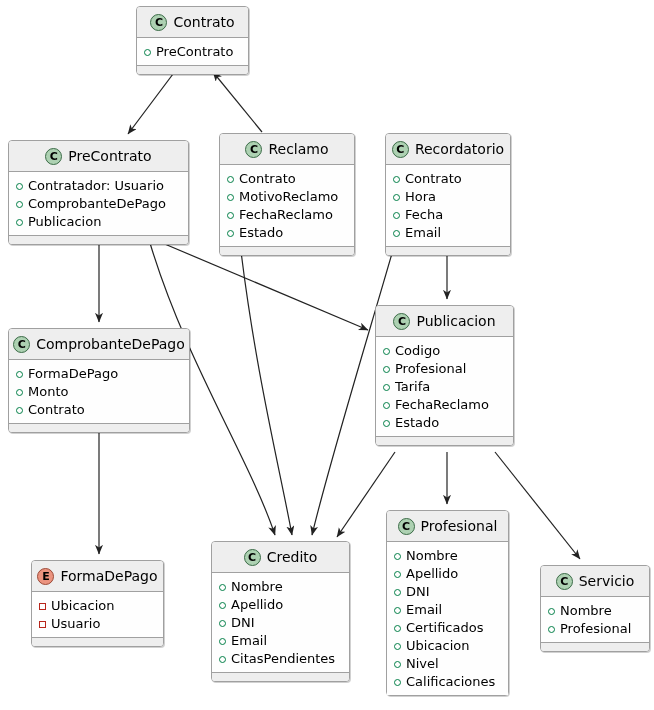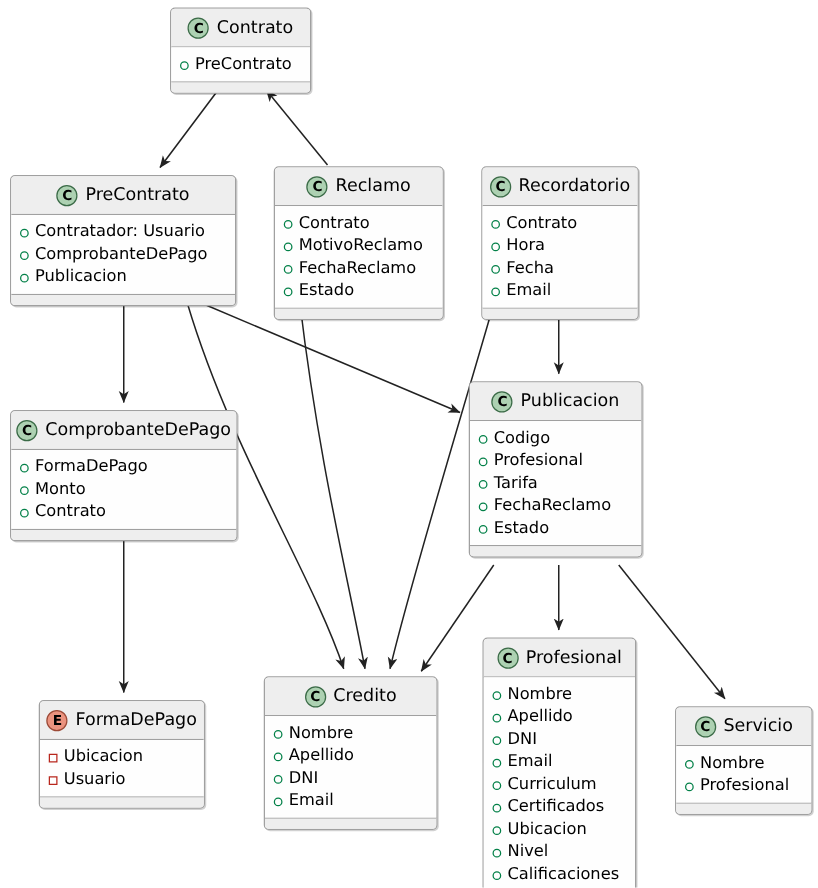--- a/index.html
+++ b/index.html
@@ -286,20 +286,24 @@
         <span>Apellido</span>
       </div>
       <div class="attr">
         <span class="bullet-circle"></span>
         <span>DNI</span>
       </div>
       <div class="attr">
         <span class="bullet-circle"></span>
         <span>Email</span>
       </div>
+      <div class="attr">
+        <span class="bullet-circle"></span>
+        <span>CitasPendientes</span>
+      </div>
     </div>
     <div class="uml-footer"></div>
   </div>
 
   <div class="uml-class" style="left:386px;top:510px;width:123px;">
     <div class="uml-header">
       <span class="stereo class-icon">C</span>
       <span class="uml-title">Profesional</span>
     </div>
     <div class="uml-body">
@@ -314,24 +318,20 @@
       <div class="attr">
         <span class="bullet-circle"></span>
         <span>DNI</span>
       </div>
       <div class="attr">
         <span class="bullet-circle"></span>
         <span>Email</span>
       </div>
       <div class="attr">
         <span class="bullet-circle"></span>
-        <span>Curriculum</span>
-      </div>
-      <div class="attr">
-        <span class="bullet-circle"></span>
         <span>Certificados</span>
       </div>
       <div class="attr">
         <span class="bullet-circle"></span>
         <span>Ubicacion</span>
       </div>
       <div class="attr">
         <span class="bullet-circle"></span>
         <span>Nivel</span>
       </div>

